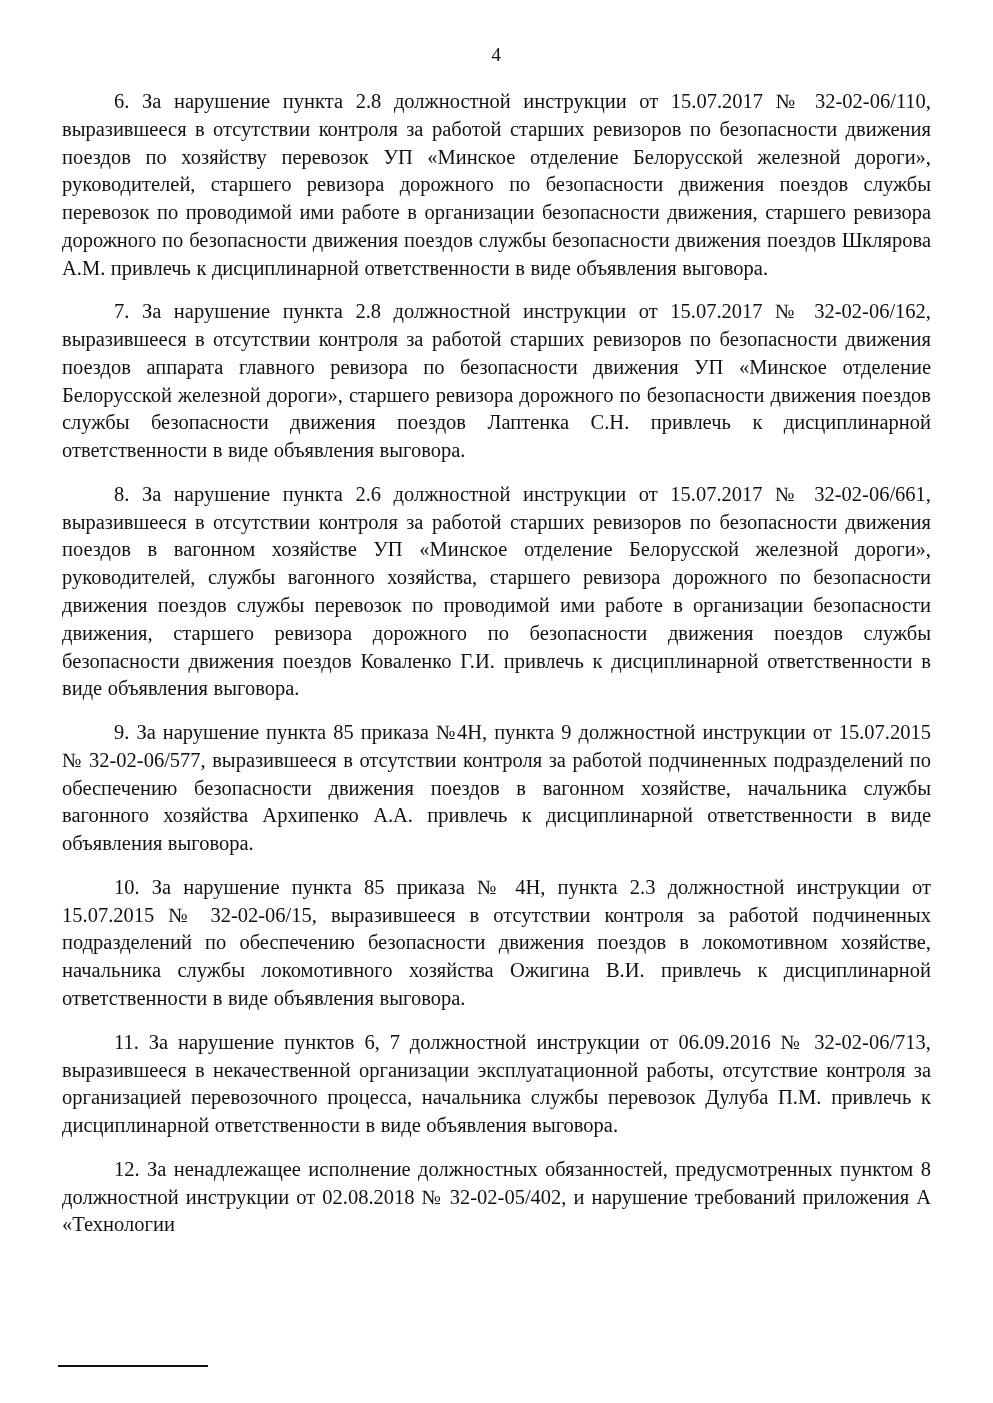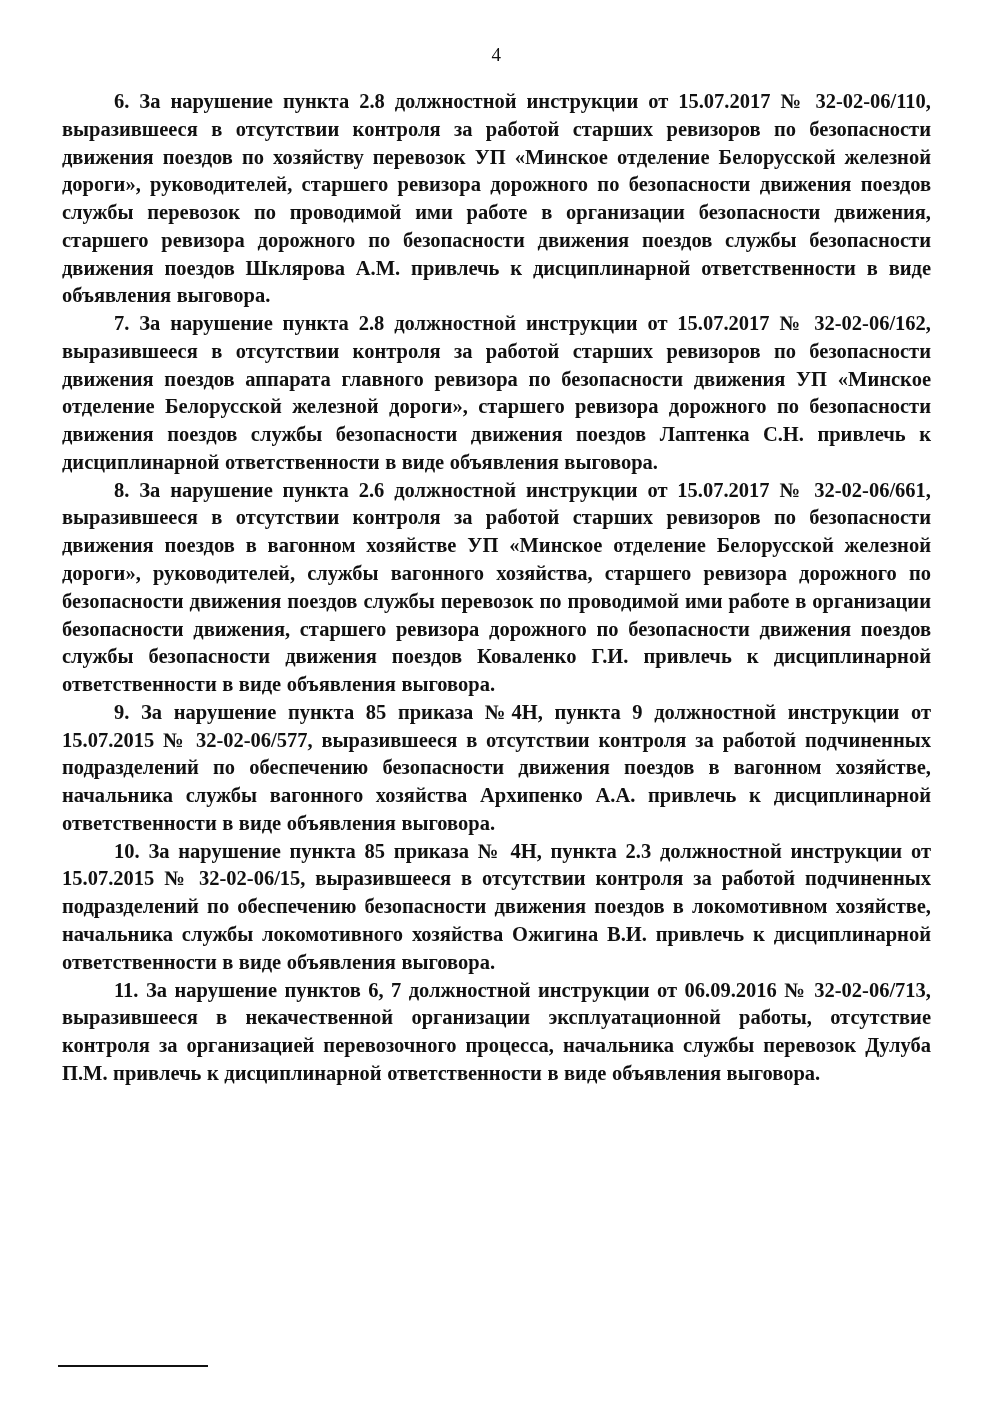--- a/index.html
+++ b/index.html
@@ -27,27 +27,26 @@
     letter-spacing: 0.5px;
     margin: 0 0 22px 0;
   }
   .body-text {
     font-size: 20.5px;
     line-height: 1.355;
     text-align: justify;
     text-justify: inter-word;
   }
   .para {
-    margin: 0 0 0 0;
+    margin: 16px 0 0 0;
     text-indent: 52px;
     text-align: justify;
     text-justify: inter-word;
     hyphens: none;
     word-spacing: 0.02em;
-    font-weight: bold;
   }
   .para:last-child {
     text-align: justify;
   }
   .footer-rule {
     position: absolute;
     left: 58px;
     bottom: 36px;
     width: 150px;
     height: 0;
@@ -61,17 +60,18 @@
 
   <div class="page-number">4</div>
 
   <div class="body-text">
     <p class="para">6. За нарушение пункта 2.8 должностной инструкции   от 15.07.2017 № 32-02-06/110, выразившееся в отсутствии контроля за работой старших ревизоров по безопасности движения поездов по хозяйству перевозок УП «Минское отделение Белорусской железной дороги», руководителей, старшего ревизора дорожного по безопасности движения поездов службы перевозок по проводимой ими работе в организации безопасности движения, старшего ревизора дорожного по безопасности движения поездов службы безопасности движения поездов Шклярова А.М. привлечь к дисциплинарной ответственности в виде объявления выговора.</p>
     <p class="para">7. За нарушение пункта 2.8 должностной инструкции   от 15.07.2017 № 32-02-06/162, выразившееся в отсутствии контроля за работой старших ревизоров по безопасности движения поездов аппарата главного ревизора   по безопасности движения УП «Минское отделение Белорусской железной дороги», старшего ревизора дорожного по безопасности движения поездов службы безопасности движения поездов Лаптенка С.Н. привлечь к дисциплинарной ответственности в виде объявления выговора.</p>
     <p class="para">8. За нарушение пункта 2.6 должностной инструкции   от 15.07.2017 № 32-02-06/661, выразившееся в отсутствии контроля за работой старших ревизоров по безопасности движения поездов в вагонном хозяйстве УП «Минское отделение Белорусской железной дороги», руководителей, службы вагонного хозяйства, старшего ревизора дорожного по безопасности движения поездов службы перевозок по проводимой ими работе в организации безопасности движения, старшего ревизора дорожного по безопасности движения поездов службы безопасности движения поездов Коваленко Г.И. привлечь к дисциплинарной ответственности в виде объявления выговора.</p>
     <p class="para">9. За нарушение пункта 85 приказа №4Н, пункта 9 должностной инструкции от 15.07.2015 № 32-02-06/577, выразившееся в отсутствии контроля за работой подчиненных подразделений по обеспечению безопасности движения поездов в вагонном хозяйстве, начальника службы вагонного хозяйства Архипенко А.А. привлечь к дисциплинарной ответственности в виде объявления выговора.</p>
     <p class="para">10. За нарушение пункта 85 приказа № 4Н, пункта 2.3 должностной инструкции от 15.07.2015 № 32-02-06/15, выразившееся в отсутствии контроля за работой подчиненных подразделений по обеспечению безопасности движения поездов в локомотивном хозяйстве, начальника службы локомотивного хозяйства Ожигина В.И. привлечь к дисциплинарной ответственности в виде объявления выговора.</p>
     <p class="para">11. За нарушение пунктов 6, 7 должностной инструкции от 06.09.2016 № 32-02-06/713, выразившееся в некачественной организации эксплуатационной работы, отсутствие контроля за организацией перевозочного процесса, начальника службы перевозок Дулуба П.М. привлечь к дисциплинарной ответственности в виде объявления выговора.</p>
+    <p class="para">12. За ненадлежащее исполнение должностных обязанностей, предусмотренных пунктом 8 должностной инструкции от 02.08.2018 № 32-02-05/402, и нарушение требований приложения А «Технологии</p>
   </div>
 
   <div class="footer-rule"></div>
 
 </div>
 
 </body></html>

